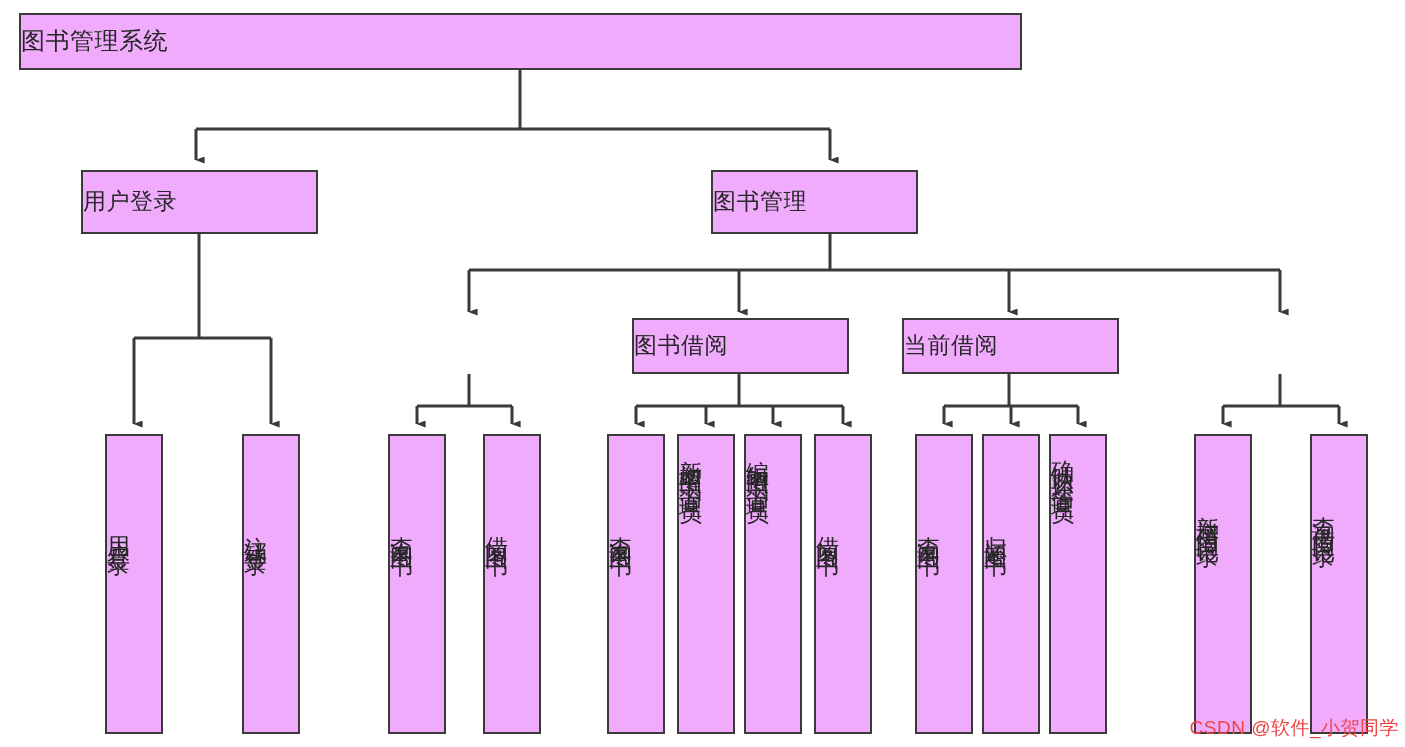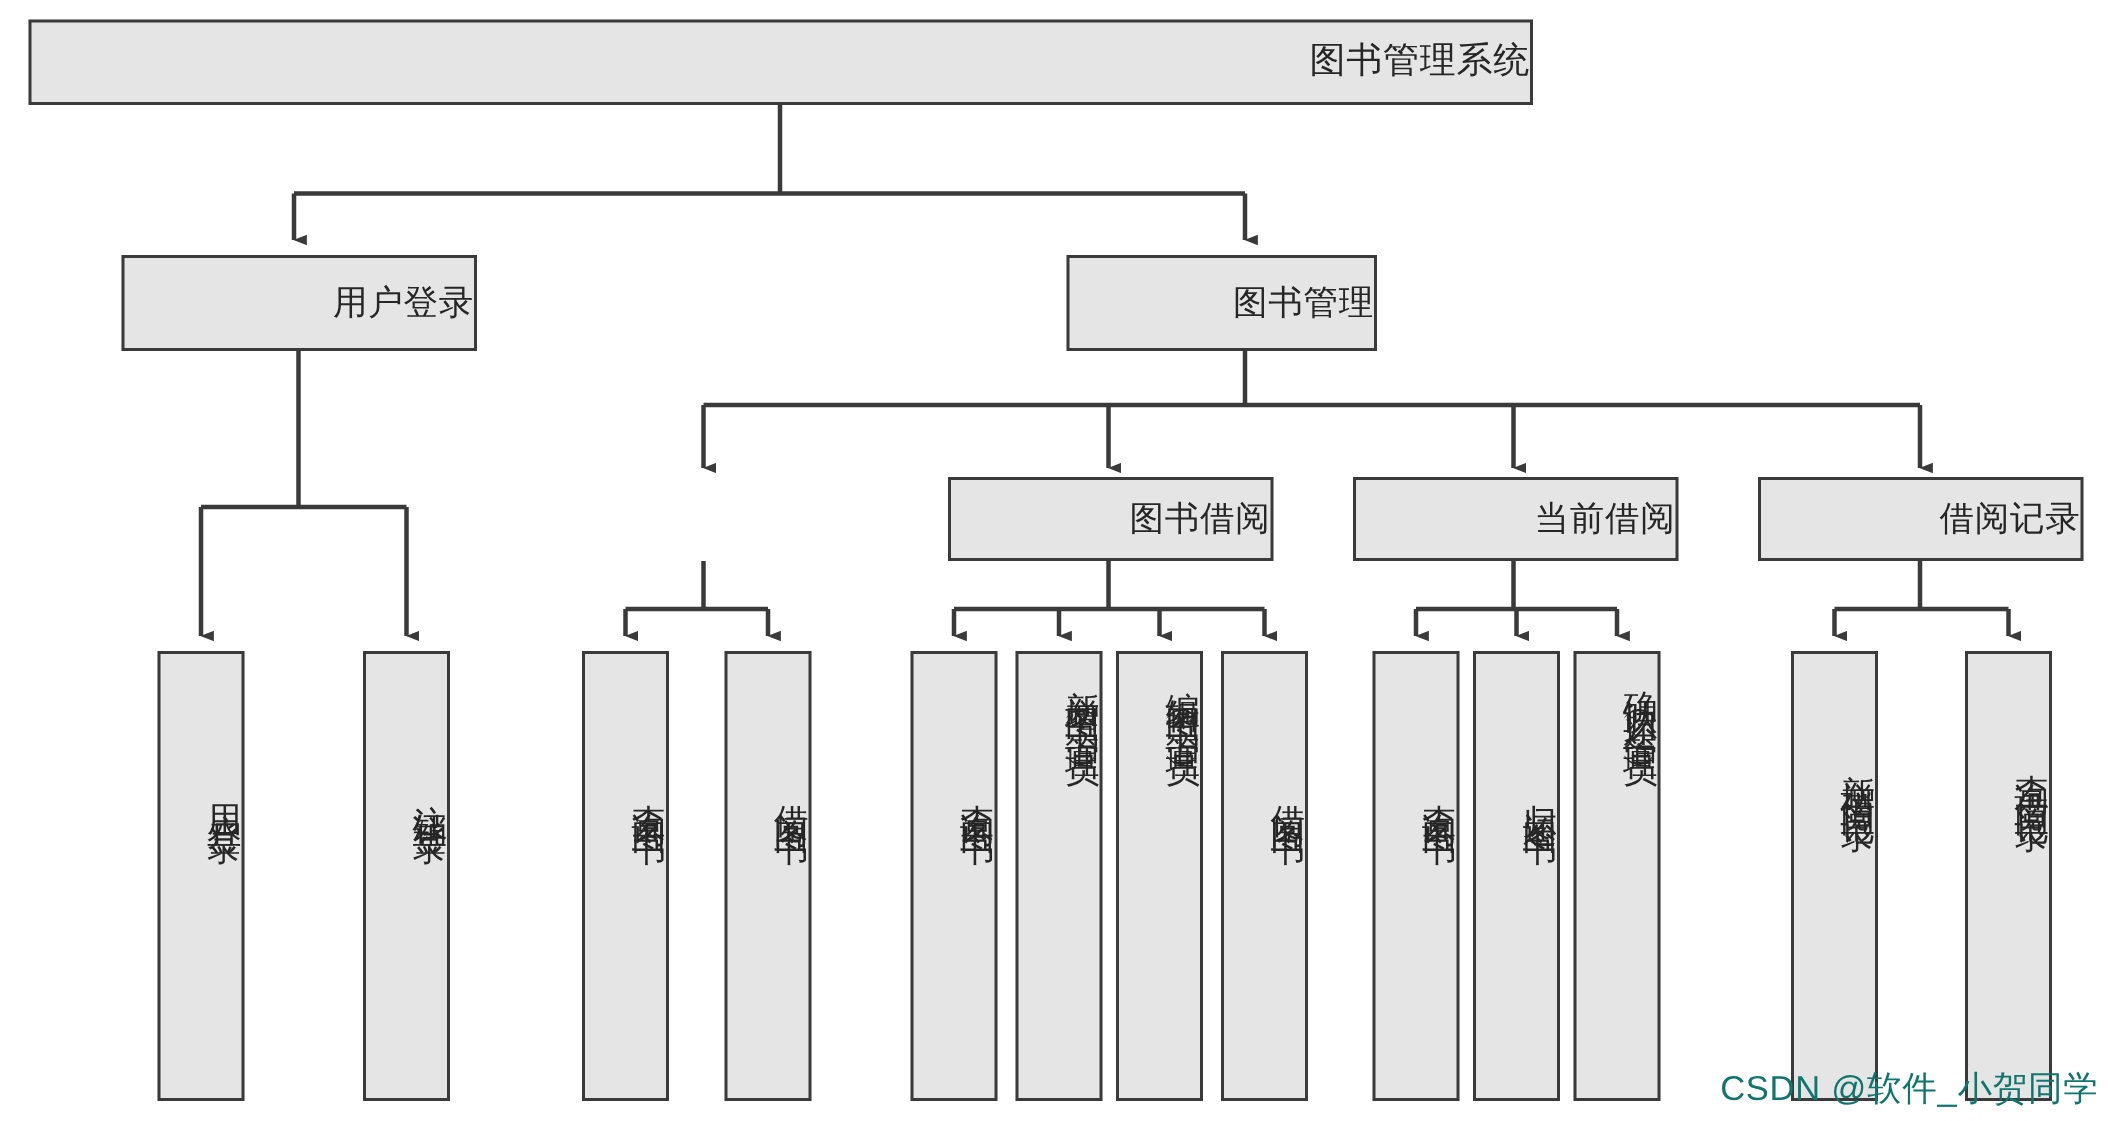--- a/index.html
+++ b/index.html
@@ -23,24 +23,24 @@
     left: 0;
     top: 0;
     width: 1405px;
     height: 747px;
     pointer-events: none;
   }
   .node {
     position: absolute;
     box-sizing: border-box;
     border: 2.5px solid #3a3a3a;
-    background: #e5e5e5;
+    background: #f0abfc;
     display: flex;
     align-items: center;
-    justify-content: flex-end;
+    justify-content: flex-start;
     color: #262626;
     z-index: 3;
   }
   .node-label {
     display: block;
     text-align: center;
     line-height: 1.18;
     letter-spacing: 0.5px;
     white-space: nowrap;
   }
@@ -70,22 +70,22 @@
   .node.vert.mid2 .node-label {
     margin-top: 58px;
   }
   .node.vert.top .node-label {
     margin-top: 2px;
   }
   .watermark {
     position: absolute;
     right: 6px;
     bottom: 6px;
-    font-size: 23px;
-    color: #0f766e;
+    font-size: 19px;
+    color: #ef4444;
     letter-spacing: 0.5px;
     z-index: 6;
     white-space: nowrap;
   }
 </style>
 </head>
 <body>
 
 <div id="diagram-canvas">
 
@@ -149,23 +149,20 @@
   <div class="node horiz" style="left:711px; top:170px; width:207px; height:64px;">
     <span class="node-label">图书管理</span>
   </div>
 
   <div class="node horiz" style="left:902px; top:318px; width:217px; height:56px;">
     <span class="node-label">当前借阅</span>
   </div>
   <div class="node horiz" style="left:632px; top:318px; width:217px; height:56px;">
     <span class="node-label">图书借阅</span>
   </div>
-  <div class="node horiz" style="left:1172px; top:318px; width:217px; height:56px;">
-    <span class="node-label">借阅记录</span>
-  </div>
 
   <div class="node vert mid" style="left:105px; top:434px; width:58px; height:300px;">
     <span class="node-label">用户登录</span>
   </div>
   <div class="node vert mid" style="left:242px; top:434px; width:58px; height:300px;">
     <span class="node-label">注销登录</span>
   </div>
 
   <div class="node vert mid" style="left:388px; top:434px; width:58px; height:300px;">
     <span class="node-label">查询图书</span>

